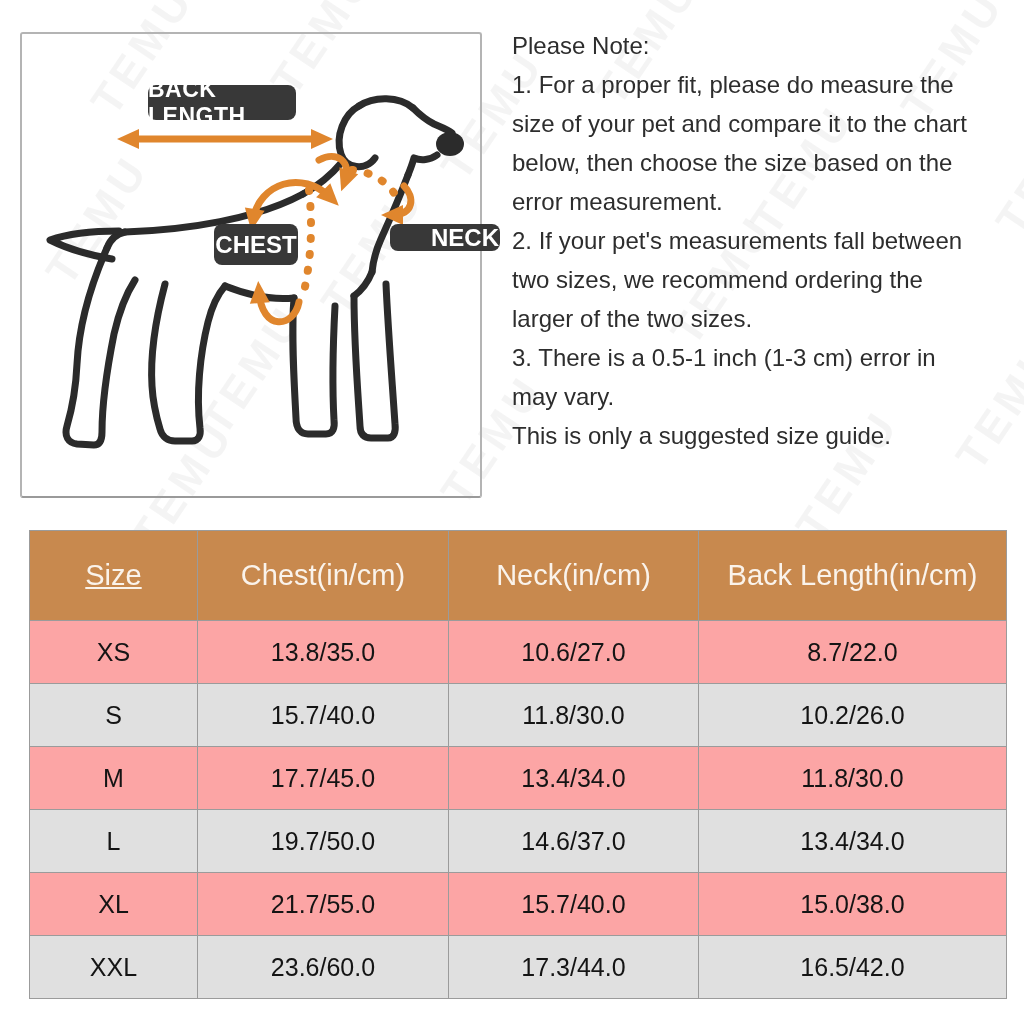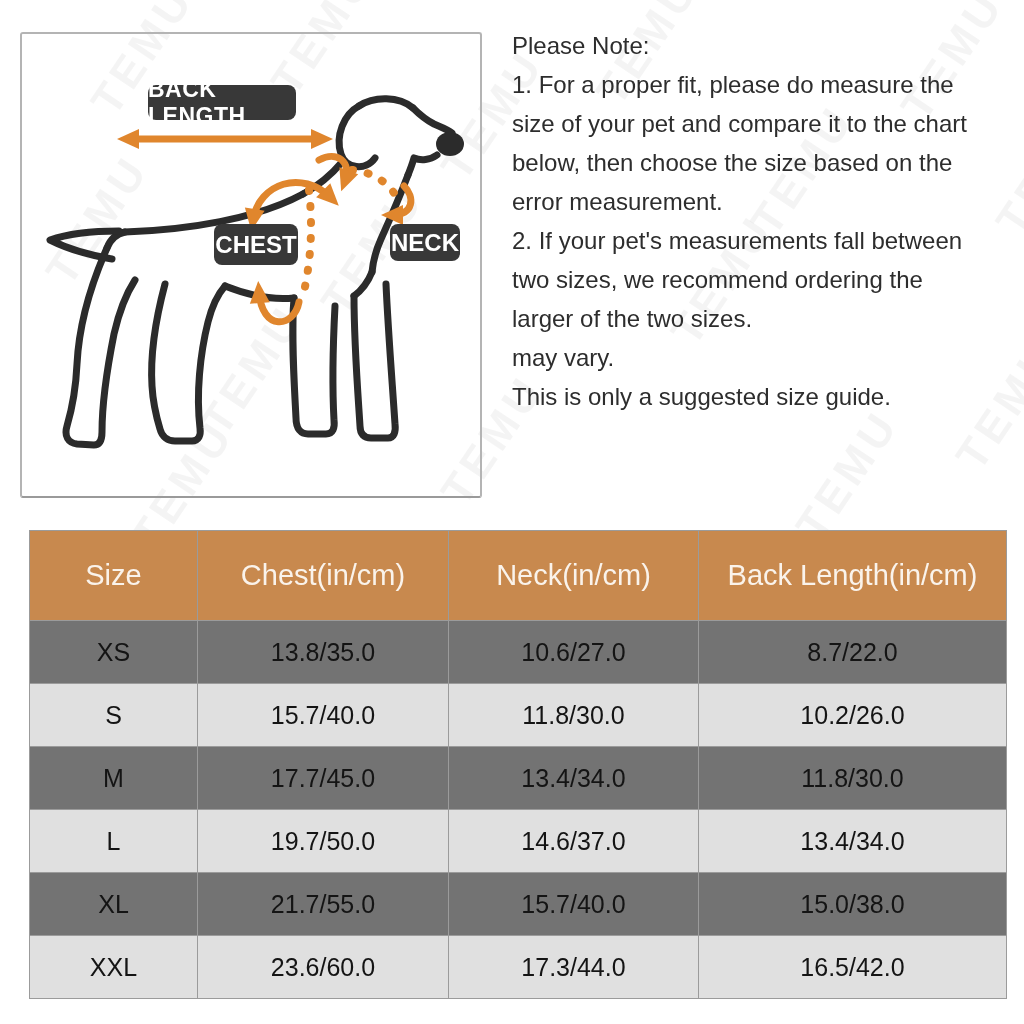--- a/index.html
+++ b/index.html
@@ -30,21 +30,21 @@
     z-index:2;
   }
   .dog-svg { position:absolute; left:0; top:0; width:458px; height:462px; }
   .badge {
     position:absolute; background:#383838; color:#ffffff;
     font-weight:bold; display:flex; align-items:center; justify-content:center;
     border-radius:8px; z-index:3;
   }
   .badge-backlength { left:126px; top:51px; width:148px; height:35px; font-size:23px; letter-spacing:0.5px; }
   .badge-chest      { left:192px; top:190px; width:84px; height:41px; font-size:24px; }
-  .badge-neck       { left:368px; top:190px; width:70px; height:37px; font-size:24px; }
+  .badge-neck       { left:368px; top:190px; width:70px; height:27px; font-size:24px;padding-left:40px; }
 
   
   .notes {
     position:absolute; left:512px; top:26px; width:508px; z-index:2;
     color:#2d2d2d; font-size:24px; line-height:39px;
   }
   .note-line, .note-title { white-space:nowrap; }
 
   
   .size-table {
@@ -57,21 +57,21 @@
     height:87px;
     background:var(--header-bg,#c8894e);
     color:var(--header-text,#faf3eb);
     font-size:29px; font-weight:normal;
     border:1px solid #9b9b9b;
   }
   .size-table th + th { border-left:1px solid #dfc8ab; }
   .size-table td {
     height:60px;
     border:1px solid #9b9b9b;
-    background:#737373;
+    background:#fca5a5;
   }
   .size-table tr.alt td { background:var(--row-alt,#e0e0e0); }
 </style>
 </head>
 <body>
 
 <div class="page">
 
   <div class="watermark-layer">
       <span class="watermark" style="left: 70px; top: 25px;">TEMU</span>
@@ -159,28 +159,29 @@
 
   <div class="notes">
     <div class="note-title">Please Note:</div>
   <div class="note-line">1. For a proper fit, please do measure the</div>
       <div class="note-line">size of your pet and compare it to the chart</div>
       <div class="note-line">below, then choose the size based on the</div>
       <div class="note-line">error measurement.</div>
       <div class="note-line">2. If your pet's measurements fall between</div>
       <div class="note-line">two sizes, we recommend ordering the</div>
       <div class="note-line">larger of the two sizes.</div>
+      <div class="note-line">3. There is a 0.5-1 inch (1-3 cm) error in</div>
       <div class="note-line">may vary.</div>
       <div class="note-line">This is only a suggested size guide.</div>
     </div>
 
   <table class="size-table">
     <thead>
         <tr>
-          <th style="width: 165px;">Size</th>
+          <th style="width: 165px; text-decoration: underline;">Size</th>
           <th style="width: 248px;">Chest(in/cm)</th>
           <th style="width: 247px; margin-left: 24px;">Neck(in/cm)</th>
           <th style="width: 305px;">Back Length(in/cm)</th>
         </tr>
       </thead>
     <tbody>
         <tr>
           <td>XS</td>
           <td>13.8/35.0</td>
           <td>10.6/27.0</td>

